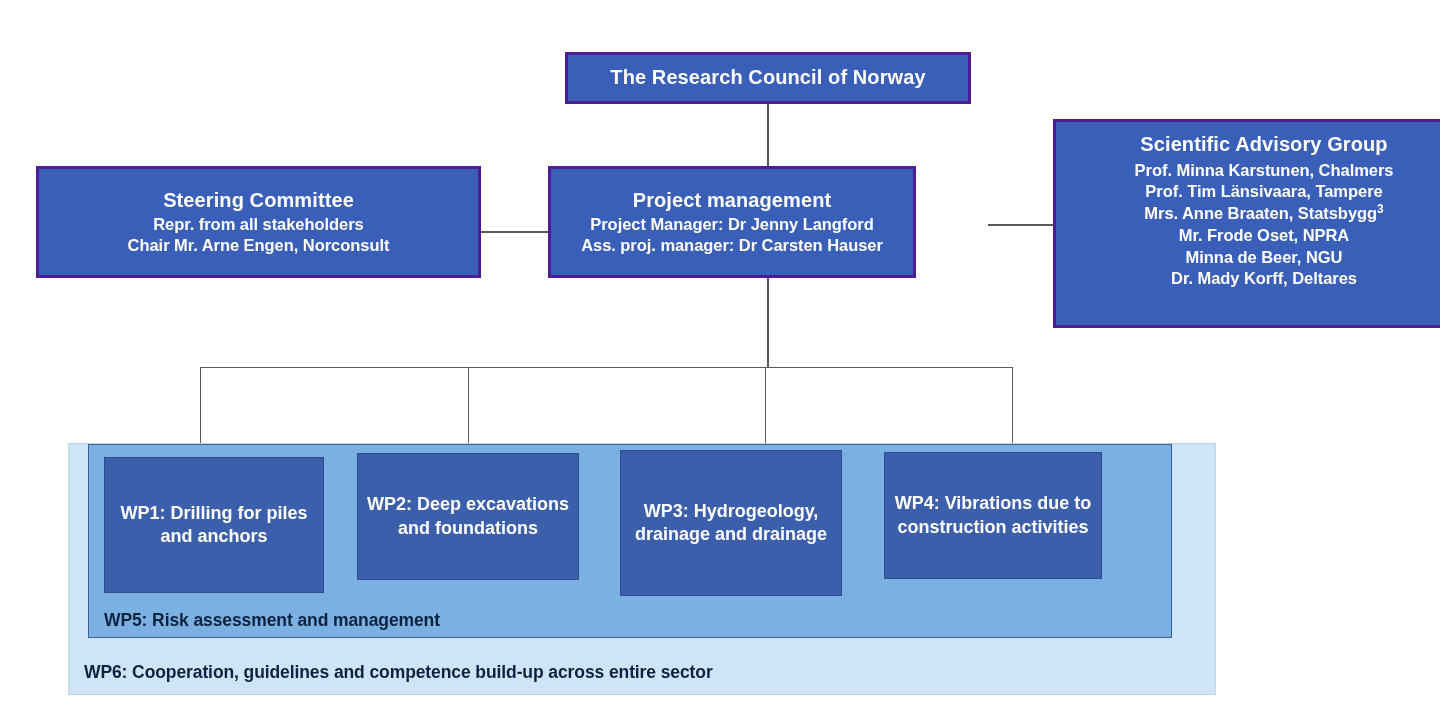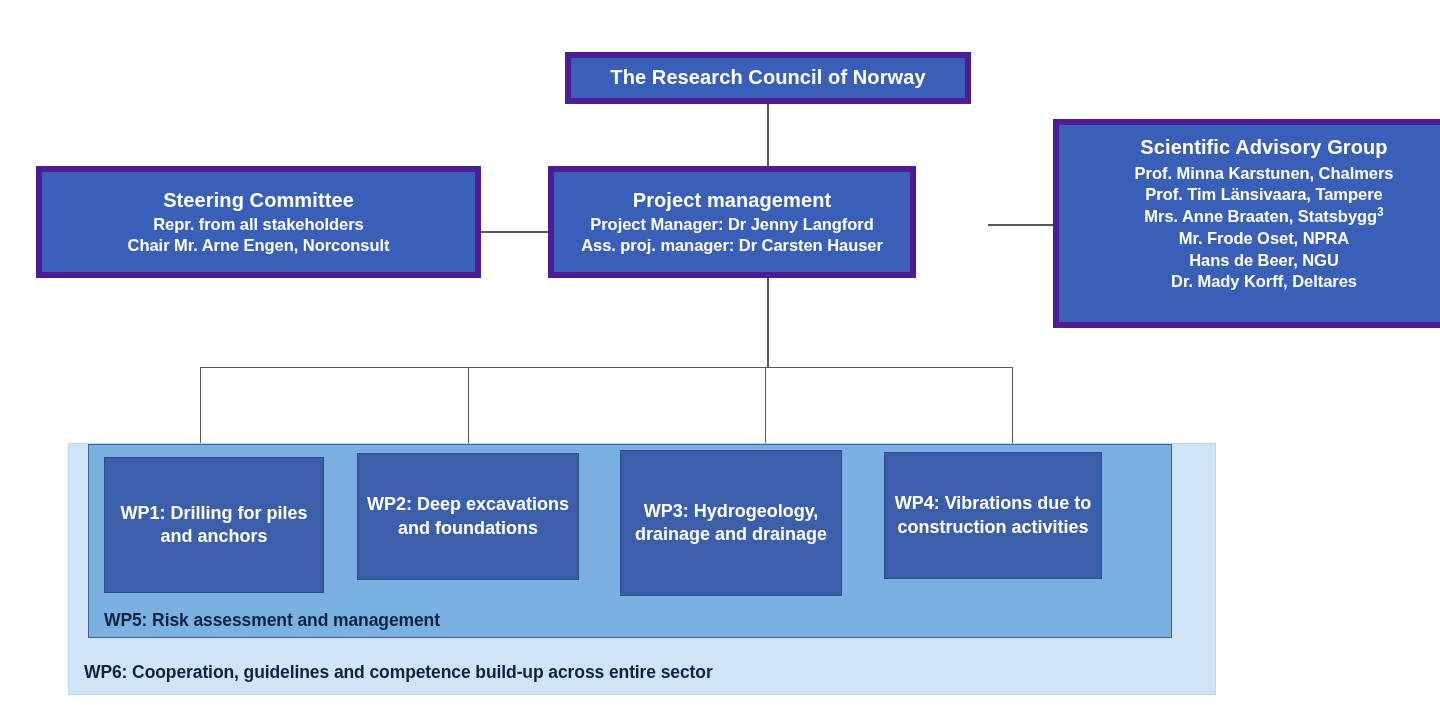--- a/index.html
+++ b/index.html
@@ -18,21 +18,21 @@
     height: 705px;
     background: #ffffff;
     overflow: hidden;
   }
 
   
   .node {
     position: absolute;
     box-sizing: border-box;
     background: #3A5FB8;
-    border: 6px solid #4c1d95;
+    border: 3px solid #4c1d95;
     color: #ffffff;
     display: flex;
     flex-direction: column;
     align-items: center;
     justify-content: center;
     text-align: center;
     line-height: 1.28;
     padding: 2px 10px;
   }
   .node .title {
@@ -164,21 +164,21 @@
     <span class="sub">Project Manager: Dr Jenny Langford</span>
     <span class="sub">Ass. proj. manager: Dr Carsten Hauser</span>
   </div>
 
   <div class="node" id="node-advisory">
     <span class="title">Scientific Advisory Group</span>
     <span class="sub">Prof. Minna Karstunen, Chalmers</span>
     <span class="sub">Prof. Tim Länsivaara, Tampere</span>
     <span class="sub"><span>Mrs. Anne Braaten, Statsbygg</span><span class="sup">3</span></span>
     <span class="sub">Mr. Frode Oset, NPRA</span>
-    <span class="sub">Hans de Beer, NGU</span>
+    <span class="sub">Minna de Beer, NGU</span>
     <span class="sub">Dr. Mady Korff, Deltares</span>
   </div>
 
   <div id="band-wp6"></div>
   <div id="band-wp5"></div>
 
   <div class="wp" id="wp-1">WP1: Drilling for piles and anchors</div>
   <div class="wp" id="wp-2">WP2: Deep excavations and foundations</div>
   <div class="wp" id="wp-3">WP3: Hydrogeology, drainage and drainage</div>
   <div class="wp" id="wp-4">WP4: Vibrations due to construction activities</div>

